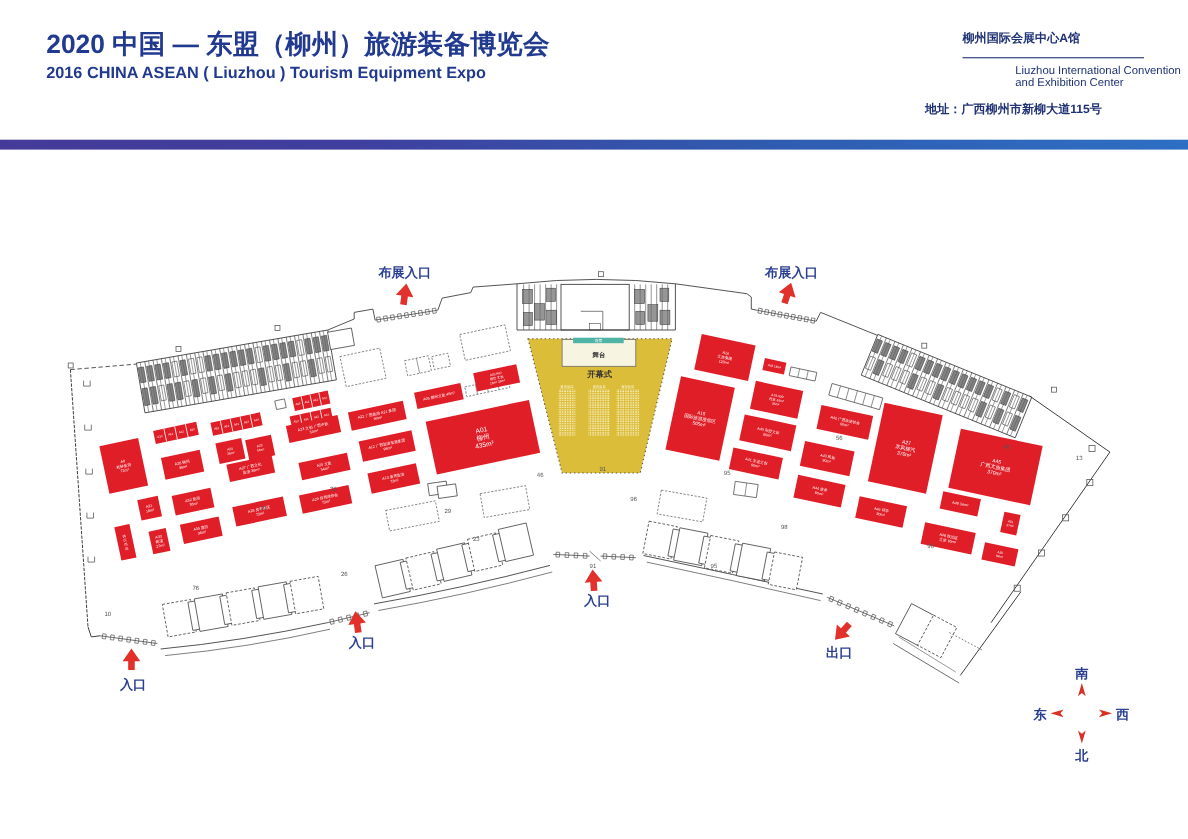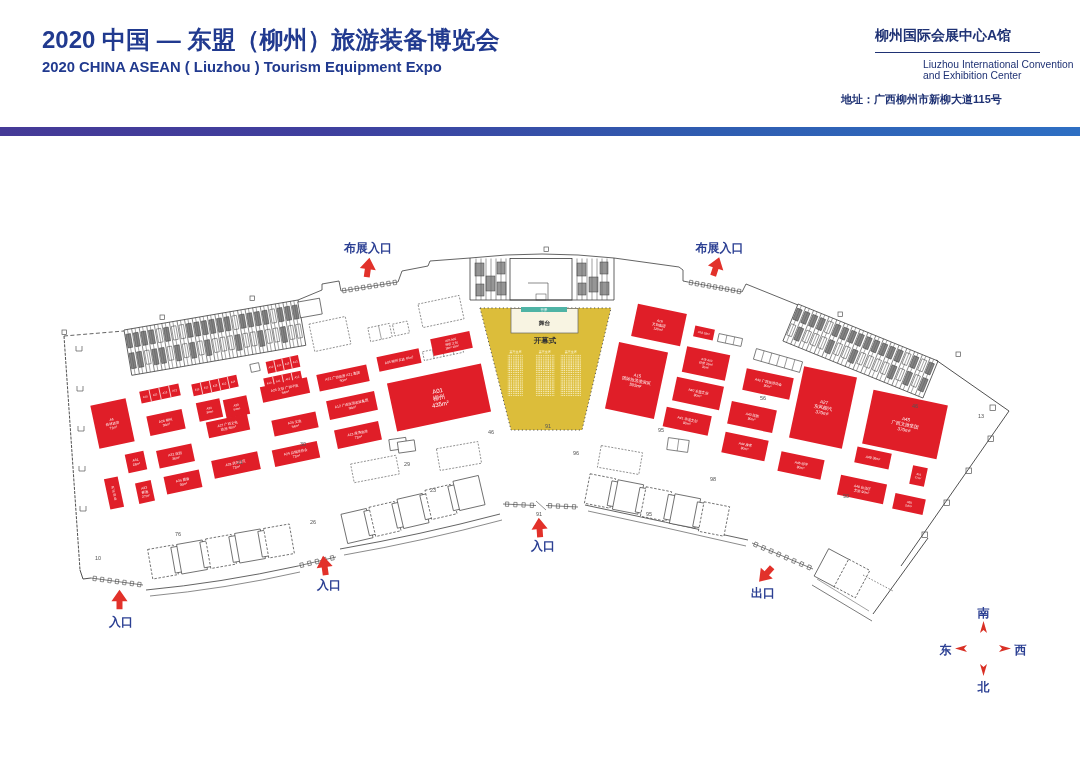--- a/index.html
+++ b/index.html
@@ -1,33 +1,33 @@
 <!DOCTYPE html>
 <html><head>
 <meta charset="utf-8">
 <style>
 * { margin:0; padding:0; box-sizing:border-box; }
 html,body { width:1080px; height:763px; background:#fff; font-family:"Liberation Sans", sans-serif; overflow:hidden; }
 .page { position:relative; width:1080px; height:763px; background:#fff; }
 .title-cn { position:absolute; left:42px; top:24px; font-size:24px; font-weight:bold; color:#213a8f; white-space:nowrap; }
 .title-en { position:absolute; left:42px; top:59px; font-size:14.8px; font-weight:bold; color:#213a8f; white-space:nowrap; }
-.hall-cn { position:absolute; left:875px; top:27px; font-size:14px; font-weight:bold; color:#1f3274; white-space:nowrap; }
+.hall-cn { position:absolute; left:875px; top:27px; font-size:11px; font-weight:bold; color:#1f3274; white-space:nowrap; }
 .hall-rule { position:absolute; left:875px; top:52px; width:165px; height:1.2px; background:#1f3274; }
 .hall-en { position:absolute; left:876px; top:60px; font-size:10.3px; font-weight:normal; color:#1f3274; line-height:10.5px; white-space:nowrap;margin-left:47px; }
 .hall-addr { position:absolute; left:841px; top:92px; font-size:11px; font-weight:bold; color:#1f3274; white-space:nowrap; }
 .gbar { position:absolute; left:0; top:127px; width:1080px; height:9px; background:linear-gradient(90deg,#453a97 0%, #3f3f9e 30%, #2f5cb0 65%, #2e6fc3 100%); }
 svg text { font-family:"Liberation Sans", sans-serif; }
 </style>
 </head>
 <body>
 <div class="page">
 
 <div class="title-cn">2020 中国 — 东盟（柳州）旅游装备博览会</div>
 
-<div class="title-en">2020 CHINA ASEAN ( Liuzhou ) Tourism Equipment Expo</div>
+<div class="title-en">2016 CHINA ASEAN ( Liuzhou ) Tourism Equipment Expo</div>
 
 <div class="hall-cn">柳州国际会展中心A馆</div>
 
 <div class="hall-rule"></div>
 
 <div class="hall-en">Liuzhou International Convention<br>and Exhibition Center</div>
 
 <div class="hall-addr">地址：广西柳州市新柳大道115号</div>
 
 <div class="gbar"></div>

